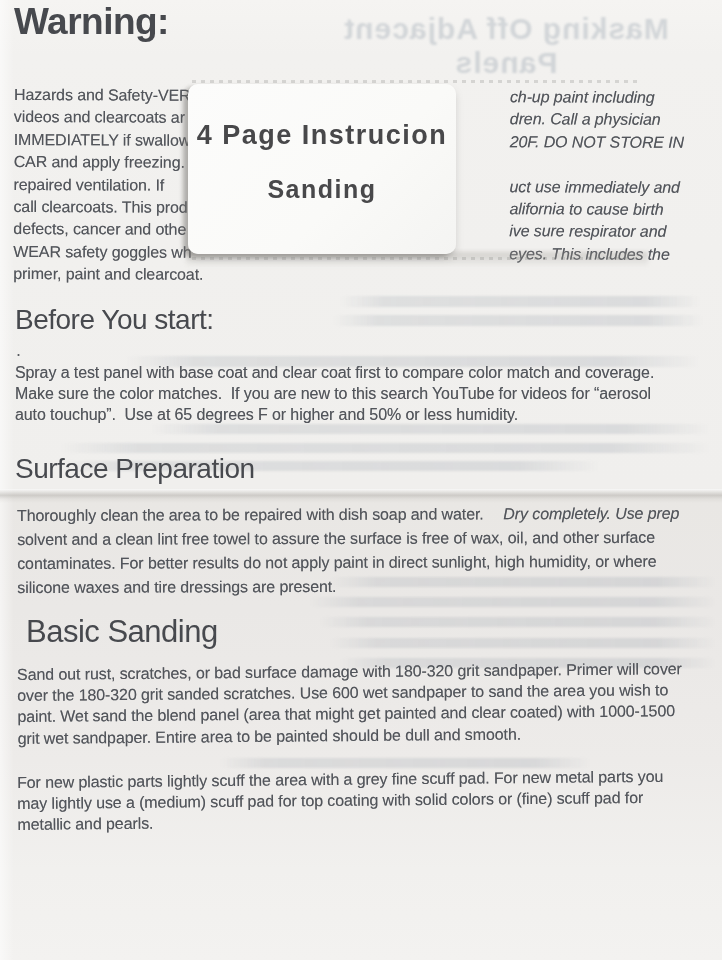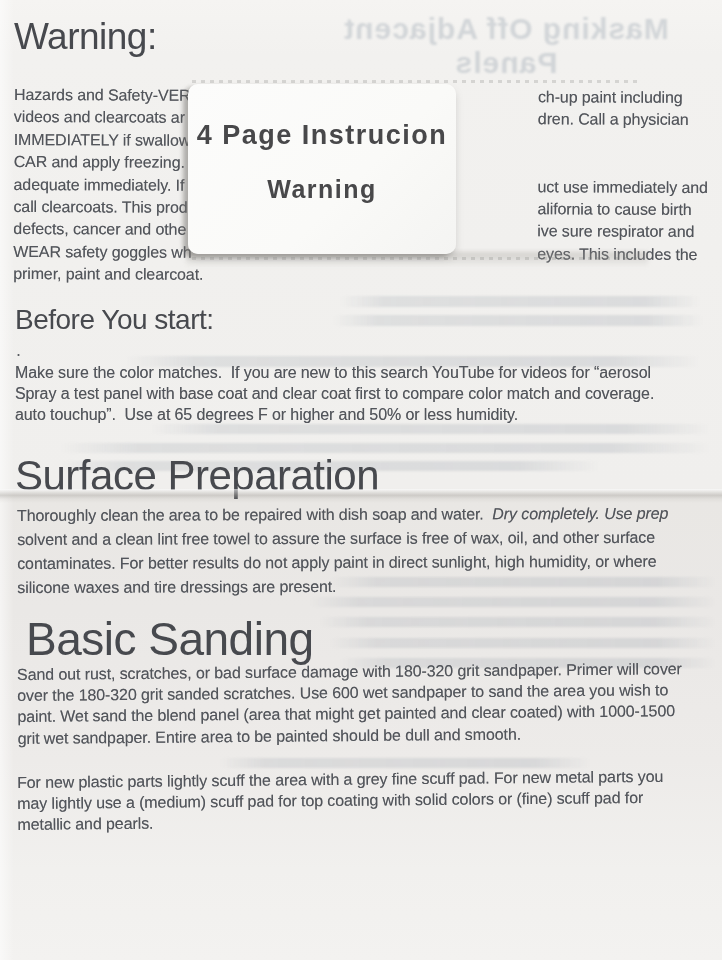--- a/index.html
+++ b/index.html
@@ -16,34 +16,34 @@
   .ghost-title{
     top:12px;left:300px;width:412px;height:40px;
     font-size:30px;font-weight:600;letter-spacing:1px;text-align:center;
     color:rgba(165,173,183,.42);transform:scaleX(-1);filter:blur(.8px);
   }
   .gbar{
     position:absolute;border-radius:3px;filter:blur(1.3px);
     background:linear-gradient(to right, rgba(150,158,168,0), rgba(150,158,168,.20) 12%, rgba(150,158,168,.24) 85%, rgba(150,158,168,0));
   }
   h1{position:absolute;margin:0;font-weight:400;color:#47494e;letter-spacing:-.5px;line-height:1;}
-  .h-warning{left:14px;top:18px;font-size:37px;}
+  .h-warning{left:14px;top:3px;font-size:37px;font-weight:bold;}
   .h-before{left:15px;top:306px;font-size:28px;}
-  .h-surface{left:15px;top:455px;font-size:42px;}
-  .h-basic{left:26px;top:616px;font-size:46px;}
+  .h-surface{left:15px;top:455px;font-size:28px;}
+  .h-basic{left:26px;top:616px;font-size:31px;}
   .para{position:absolute;font-size:16px;letter-spacing:-.1px;text-shadow:0 0 .4px rgba(80,83,90,.55);}
   .para .ln{white-space:pre;position:relative;}
   .warn{left:14px;top:86px;width:706px;transform:rotate(.25deg);transform-origin:left top;}
   .warn .ln{height:22.4px;}
-  .warn .rfrag{position:absolute;left:524px;top:0;}
+  .warn .rfrag{position:absolute;left:496px;top:0;font-style:italic;}
   .before-p{left:15px;top:364px;}
   .before-p .ln{height:21.2px;}
   .surface-p{left:17px;top:507px;transform:rotate(-.2deg);transform-origin:left top;}
   .surface-p .ln{height:24px;}
-  .surface-p i{}
+  .surface-p i{margin-left:11px;}
   .sand-p{left:17px;top:666px;transform:rotate(-.5deg);transform-origin:left top;}
   .sand-p .ln{height:21.2px;}
   .scuff-p{left:17px;top:774px;transform:rotate(-.55deg);transform-origin:left top;}
   .scuff-p .ln{height:20.8px;}
   .stray-dot{position:absolute;left:16px;top:340px;font-size:18px;color:#5a5d62;}
   .perf{
     position:absolute;height:3px;opacity:.55;
     background:repeating-linear-gradient(to right, rgba(125,125,122,.45) 0 4px, rgba(255,255,255,.0) 4px 9px);
   }
   .perf-top{left:192px;top:80px;width:448px;}
@@ -83,42 +83,42 @@
   <div class="gbar" style="top:617px;left:320px;width:395px;height:10px;"></div>
   <div class="gbar" style="top:638px;left:330px;width:385px;height:10px;"></div>
   <div class="gbar" style="top:658px;left:340px;width:375px;height:10px;"></div>
   <div class="gbar" style="top:758px;left:220px;width:370px;height:10px;"></div>
 
   <h1 class="h-warning">Warning:</h1>
 
   <div class="para warn">
     <div class="ln"><span>Hazards and Safety-VERY</span><span class="rfrag">ch-up paint including</span></div>
     <div class="ln"><span>videos and clearcoats ar</span><span class="rfrag">dren. Call a physician</span></div>
-    <div class="ln"><span>IMMEDIATELY if swallow</span></div>
+    <div class="ln"><span>IMMEDIATELY if swallow</span><span class="rfrag">20F. DO NOT STORE IN</span></div>
     <div class="ln"><span>CAR and apply freezing.</span></div>
-    <div class="ln"><span>adequate immediately. If</span><span class="rfrag">uct use immediately and</span></div>
+    <div class="ln"><span>repaired ventilation. If</span><span class="rfrag">uct use immediately and</span></div>
     <div class="ln"><span>call clearcoats. This produ</span><span class="rfrag">alifornia to cause birth</span></div>
     <div class="ln"><span>defects, cancer and othe</span><span class="rfrag">ive sure respirator and</span></div>
     <div class="ln"><span>WEAR safety goggles wh</span><span class="rfrag">eyes. This includes the</span></div>
     <div class="ln"><span>primer, paint and clearcoat.</span></div>
   </div>
 
   <div class="perf perf-top"></div>
   <div class="shadow-band"></div>
   <div class="sticker">
     <div class="l1">4 Page Instrucion</div>
-    <div class="l2">Warning</div>
+    <div class="l2">Sanding</div>
   </div>
   <div class="perf perf-bottom"></div>
 
   <h1 class="h-before">Before You start:</h1>
   <div class="stray-dot">.</div>
   <div class="para before-p">
+    <div class="ln">Spray a test panel with base coat and clear coat first to compare color match and coverage.</div>
     <div class="ln">Make sure the color matches.  If you are new to this search YouTube for videos for “aerosol</div>
-    <div class="ln">Spray a test panel with base coat and clear coat first to compare color match and coverage.</div>
     <div class="ln">auto touchup”.  Use at 65 degrees F or higher and 50% or less humidity.</div>
   </div>
 
   <h1 class="h-surface">Surface Preparation</h1>
   <div class="seam"></div>
   <div class="para surface-p">
     <div class="ln"><span>Thoroughly clean the area to be repaired with dish soap and water.  </span><i>Dry completely. Use prep</i></div>
     <div class="ln">solvent and a clean lint free towel to assure the surface is free of wax, oil, and other surface</div>
     <div class="ln">contaminates. For better results do not apply paint in direct sunlight, high humidity, or where</div>
     <div class="ln">silicone waxes and tire dressings are present.</div>

